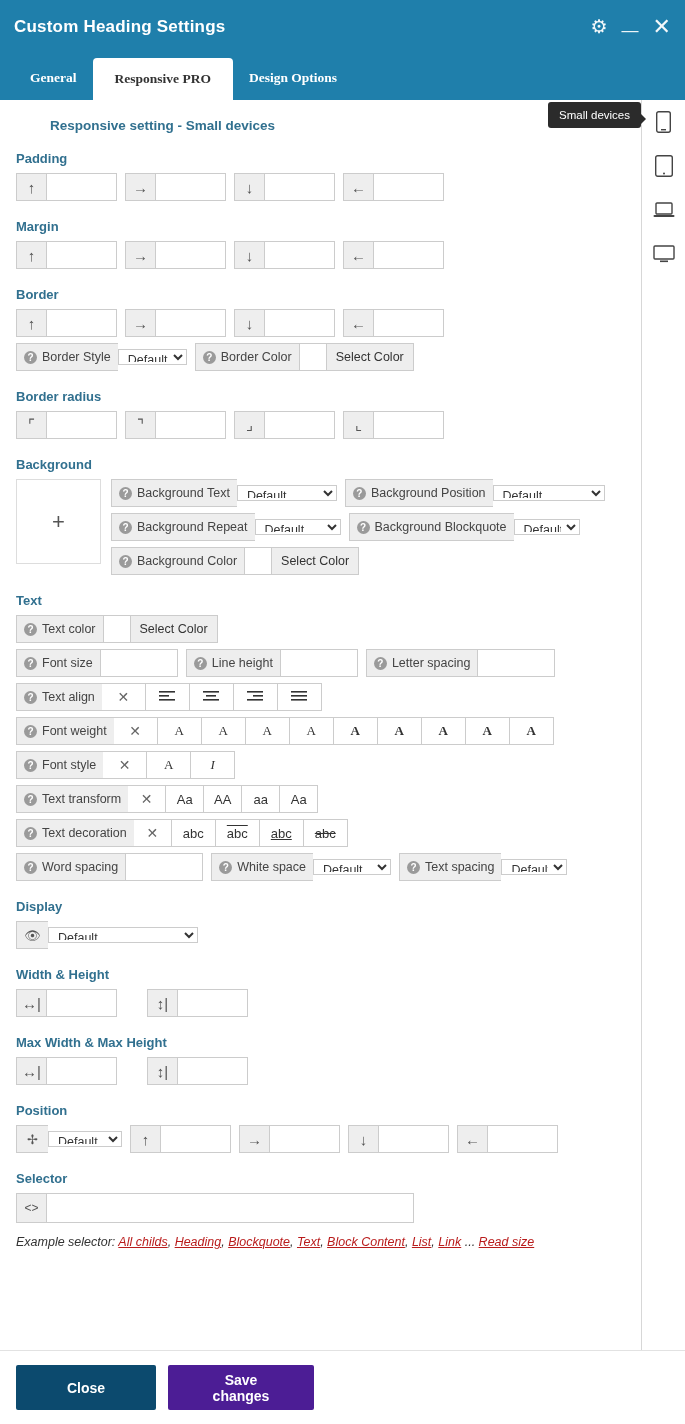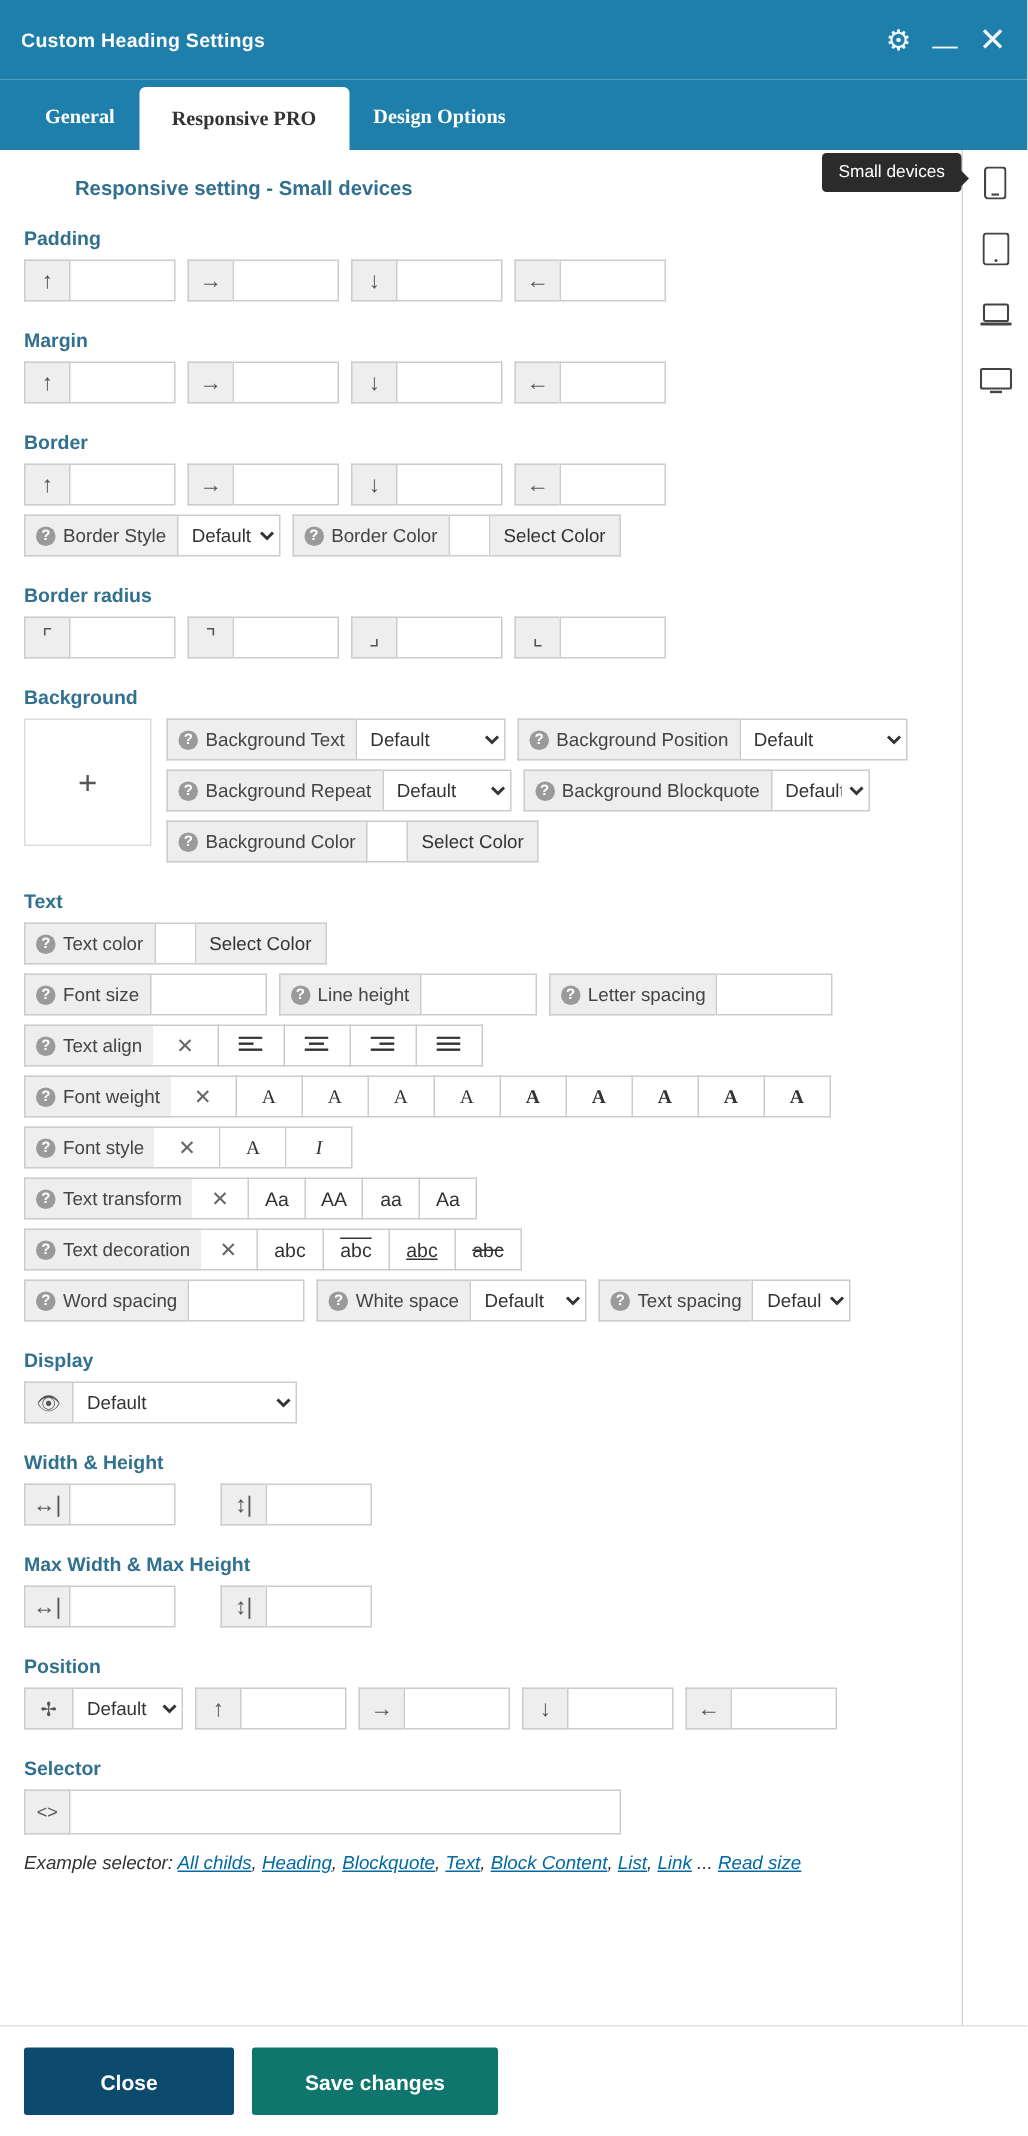--- a/index.html
+++ b/index.html
@@ -16,21 +16,21 @@
   
   .titlebar {
     background: #1f7fab;
     height: 53px;
     display: flex;
     align-items: center;
     padding: 0 14px;
     color: #fff;
   }
   .titlebar .title {
-    font-size: 13px;
+    font-size: 17px;
     font-weight: bold;
     flex: 1;
     letter-spacing: .2px;
   }
   .titlebar .tools { display:flex; align-items:center; gap: 14px; }
   .titlebar .tools span { cursor:pointer; opacity:.95; }
   .gear { font-size:19px; }
   .min { font-size:17px; position:relative; top:4px; }
   .close { font-size:22px; font-weight:300; line-height:1; }
 
@@ -116,21 +116,21 @@
   .fld {
     border:1px solid #cccccc;
     height:28px;
     background:#fff;
     width:78px;
   }
   .fld.color { width: 28px; }
 
   select.sel {
     border:1px solid #cccccc;
-    height:28px;
+    height:16px;
     background:#fff;
     font-size:12.5px;
     padding: 2px 2px 2px 5px;
     color:#333;
     font-family: "Liberation Sans", sans-serif;
   }
   .btn-sel {
     background:#eeeeee;
     border:1px solid #cccccc;
     border-left:none;
@@ -186,21 +186,21 @@
     display:flex;align-items:center;justify-content:center;color:#555;font-size:12px;
   }
   .selector-input { height:30px;border:1px solid #ccc;width:368px;background:#fff; }
 
   .example {
     font-style: italic;
     font-size: 12.5px;
     margin-top: 12px;
     color:#333;
   }
-  .example a { color:#0369a1; text-decoration: underline; }
+  .example a { color:#b91c1c; text-decoration: underline; }
 
   
   .rail {
     position:absolute;
     top:100px; right:0;
     width:44px;
     bottom:74px;
     background:#fff;
     border-left:1px solid #d7d7d7;
   }
@@ -247,21 +247,21 @@
     height:45px;
     font-size:14px;
     font-weight:bold;
     color:#fff;
     padding: 0 32px;
     cursor:pointer;
     font-family:"Liberation Sans", sans-serif;
     border-radius:2px;
   }
   .btn.close-btn { background:#0c4a6e; width:140px; }
-  .btn.save-btn { background:#0f766e; width:164px; }
+  .btn.save-btn { background:#4c1d95; width:146px; }
 
   .ul { text-decoration: underline; }
   .ov { text-decoration: overline; }
   .lt { text-decoration: line-through; }
   .ital { font-style: italic; font-family:"Liberation Serif", serif; }
   .serifA { font-family:"Liberation Serif", serif; font-weight:bold; }
 </style>
 </head>
 <body>
 

